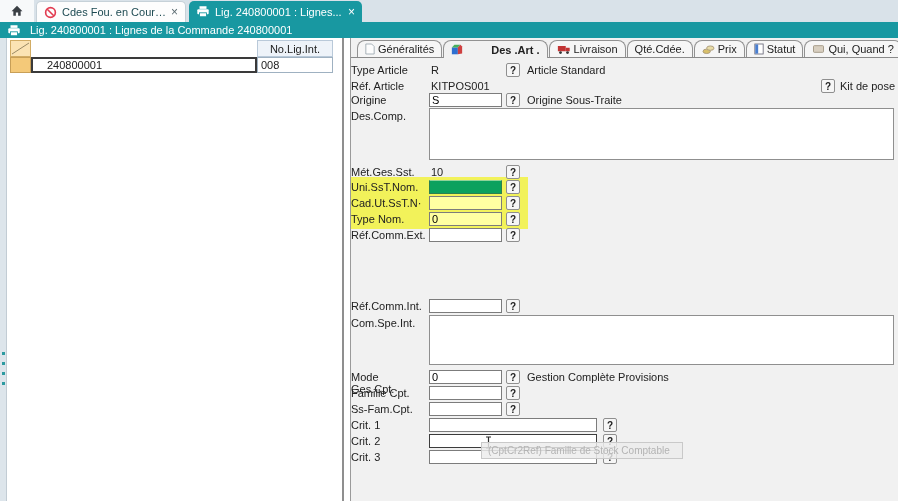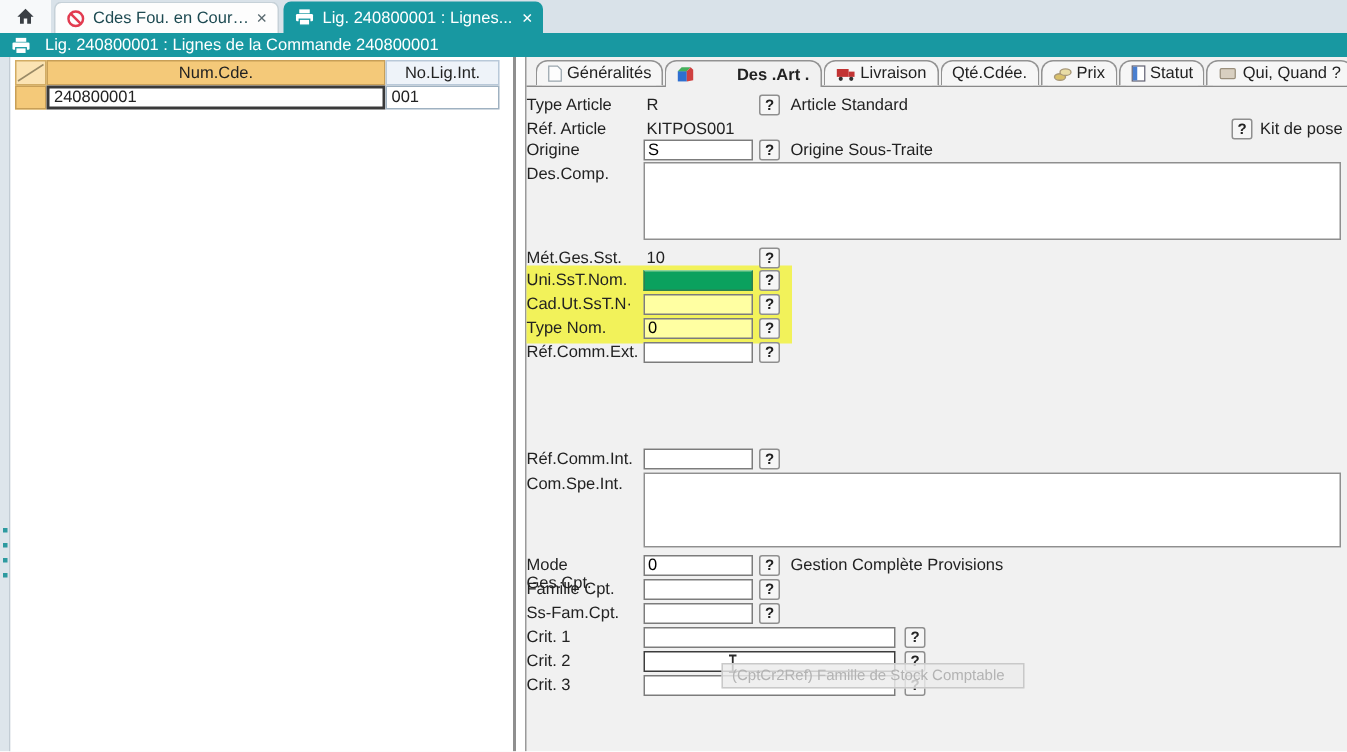--- a/index.html
+++ b/index.html
@@ -31,21 +31,21 @@
   .edge-strip i { position:absolute; left:2px; width:3px; height:3px; background:#2d9aa0; }
   
   .left-panel { position:absolute; left:7px; top:38px; width:337px; height:463px;
     background:#fff; border-right:2px solid #8f8f8f; }
   .cell { position:absolute; display:flex; align-items:center; overflow:hidden; }
   .hdr { justify-content:center; }
   .corner-cell { left:3px; top:2px; width:21px; height:17px; background:#fbe3b3; border:1px solid #d2ac64; }
   .hdr-num { left:24px; top:2px; width:226px; height:17px; background:#f4c979; border:1px solid #c89f57; }
   .hdr-lig { left:250px; top:2px; width:76px; height:17px; background:#eef3f9; border:1px solid #b9c9d9; }
   .rowsel  { left:3px; top:19px; width:21px; height:16px; background:#f4c979; border:1px solid #c89f57; }
-  .cell-num { left:24px; top:19px; width:226px; height:16px; background:#fff; border:2px solid #3a3a3a; padding-left:3px; }
+  .cell-num { left:24px; top:19px; width:226px; height:16px; background:#fff; border:2px solid #3a3a3a; padding-left:14px; }
   .cell-lig { left:250px; top:19px; width:76px; height:16px; background:#fff; border:1px solid #9fb1c1; padding-left:3px; }
   
   .right-panel { position:absolute; left:350px; top:38px; width:548px; height:463px;
     background:#f1f1f1; border-left:1px solid #9a9a9a; }
   .strip-line { position:absolute; left:0; top:19px; width:548px; height:1px; background:#8a8a8a; }
   .dtabs { position:absolute; left:6px; top:2px; height:18px; display:flex; align-items:flex-start; z-index:2; }
   .dtab { display:flex; align-items:center; gap:3px; height:17px; padding:0 7px;
     border:1px solid #929292; border-bottom:none; border-radius:8px 8px 0 0;
     background:#f6f6f6; margin-right:1px; white-space:nowrap; }
   .dtab.active { background:#f1f1f1; font-weight:bold; height:18px; margin-bottom:-1px;gap:28px; }
@@ -128,25 +128,24 @@
       <i style="top:334px"></i>
       <i style="top:344px"></i>
   </div>
 
   <div class="left-panel">
     <div class="cell corner-cell">
       <svg width="19" height="13" viewBox="0 0 19 13">
           <line x1="18" y1="1" x2="1" y2="12" stroke="#9a8a66"></line>
         </svg>
     </div>
-    <div class="cell hdr hdr-num">Num.Cde.</div>
     <div class="cell hdr hdr-lig">No.Lig.Int.</div>
     <div class="cell rowsel"></div>
     <div class="cell cell-num">240800001</div>
-    <div class="cell cell-lig">001</div>
+    <div class="cell cell-lig">008</div>
   </div>
 
   <div class="right-panel">
     <div class="strip-line"></div>
 
     <div class="dtabs">
       <div class="dtab">
         <span class="ico">
           <svg width="10" height="12" viewBox="0 0 12 14">
               <path d="M1 1 H8 L11 4 V13 H1 Z" fill="#fdfdfd" stroke="#99a5ad"></path>

